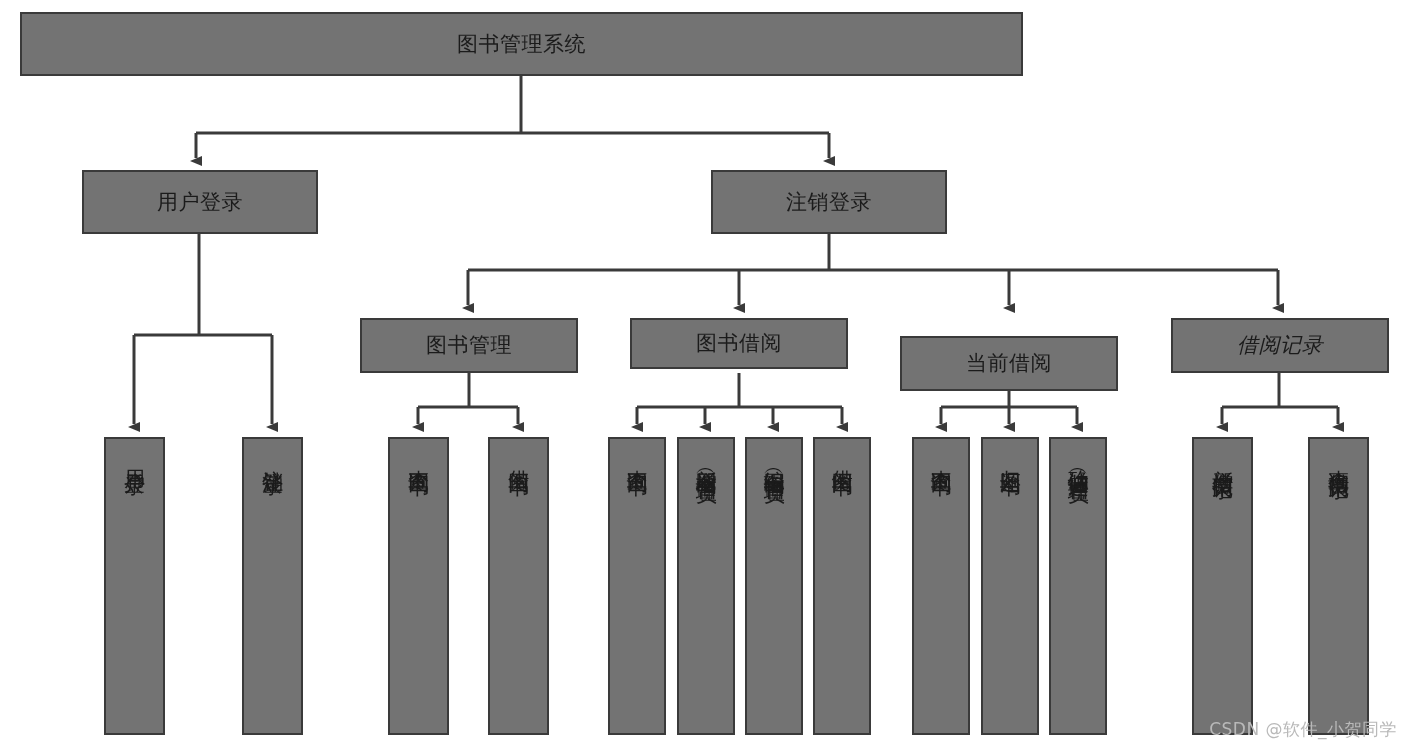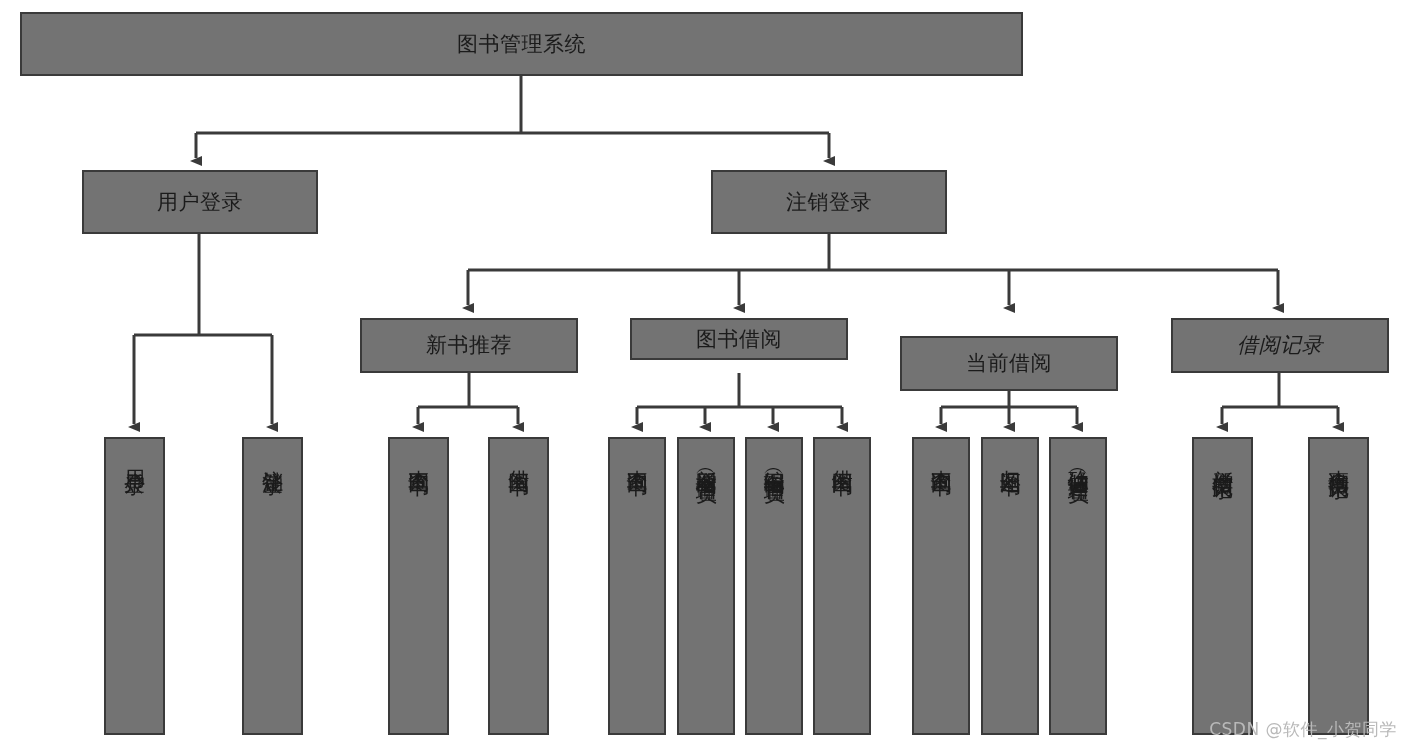--- a/index.html
+++ b/index.html
@@ -132,24 +132,24 @@
 
   <div class="node horizontal" style="left:82px; top:170px; width:236px; height:64px;">
     <span class="node-label">用户登录</span>
   </div>
 
   <div class="node horizontal" style="left:711px; top:170px; width:236px; height:64px;">
     <span class="node-label">注销登录</span>
   </div>
 
   <div class="node horizontal" style="left:360px; top:318px; width:218px; height:55px;">
-    <span class="node-label">新书推荐</span>
-  </div>
-
-  <div class="node horizontal" style="left:630px; top:318px; width:218px; height:42px;">
+    <span class="node-label">图书管理</span>
+  </div>
+
+  <div class="node horizontal" style="left:630px; top:318px; width:218px; height:51px;">
     <span class="node-label">图书借阅</span>
   </div>
 
   <div class="node horizontal" style="left:900px; top:336px; width:218px; height:55px;">
     <span class="node-label">当前借阅</span>
   </div>
 
   <div class="node horizontal" style="left:1171px; top:318px; width:218px; height:55px;font-style:italic;">
     <span class="node-label">借阅记录</span>
   </div>

